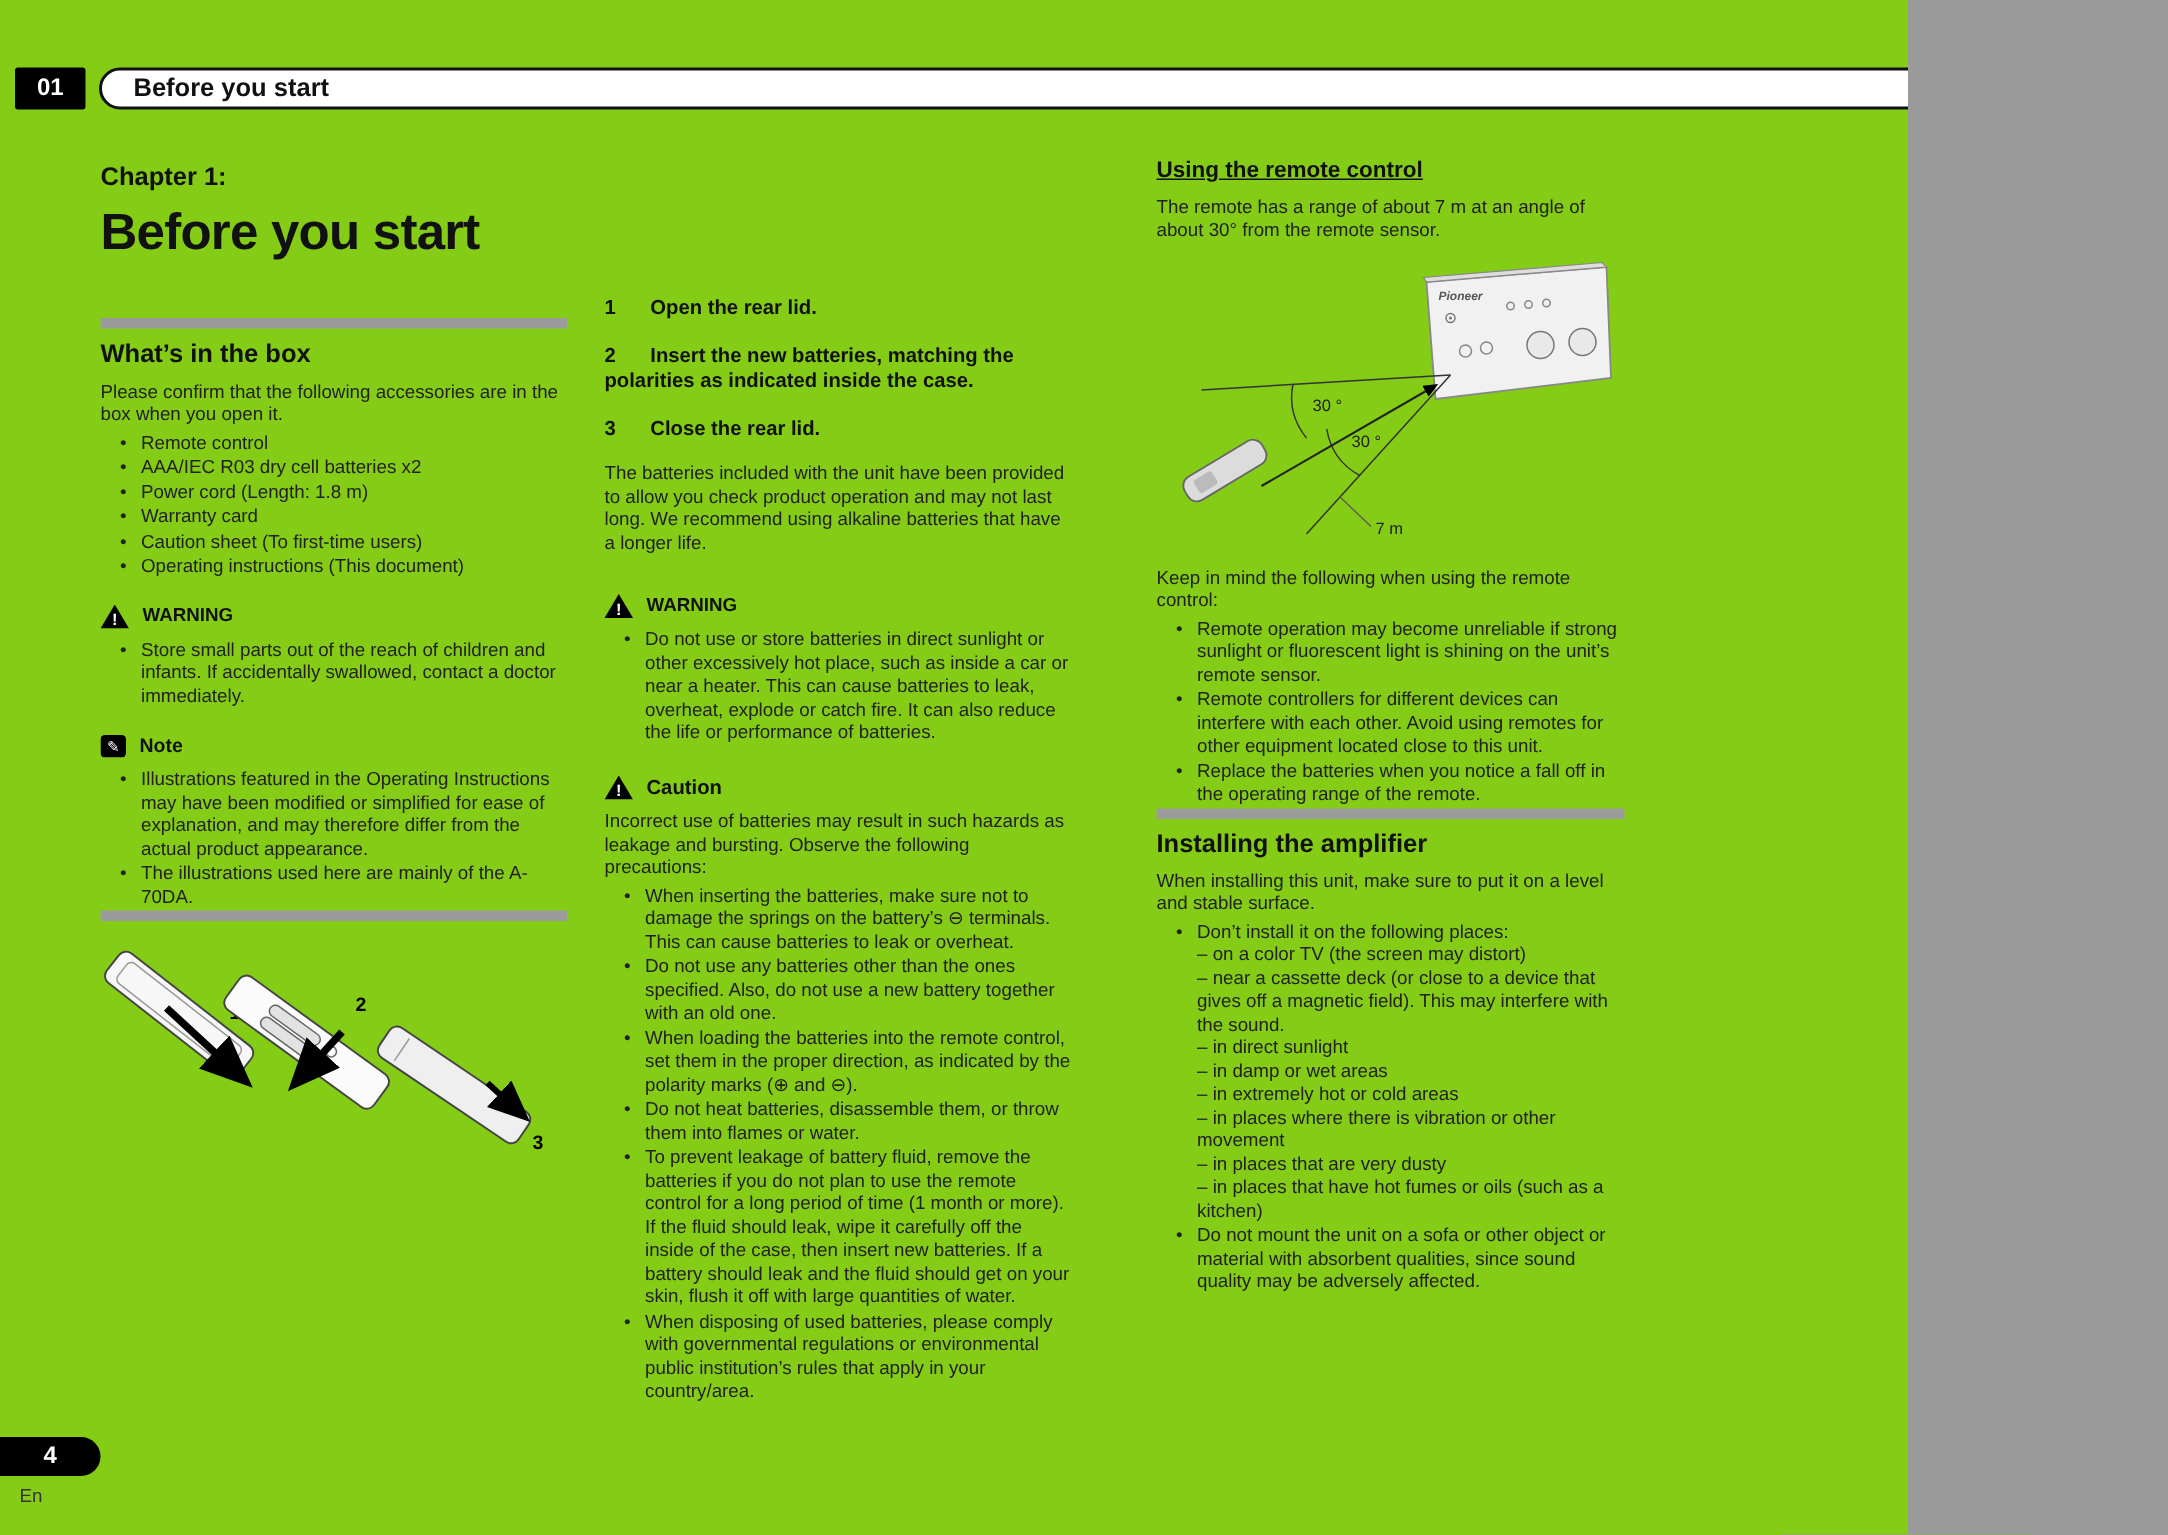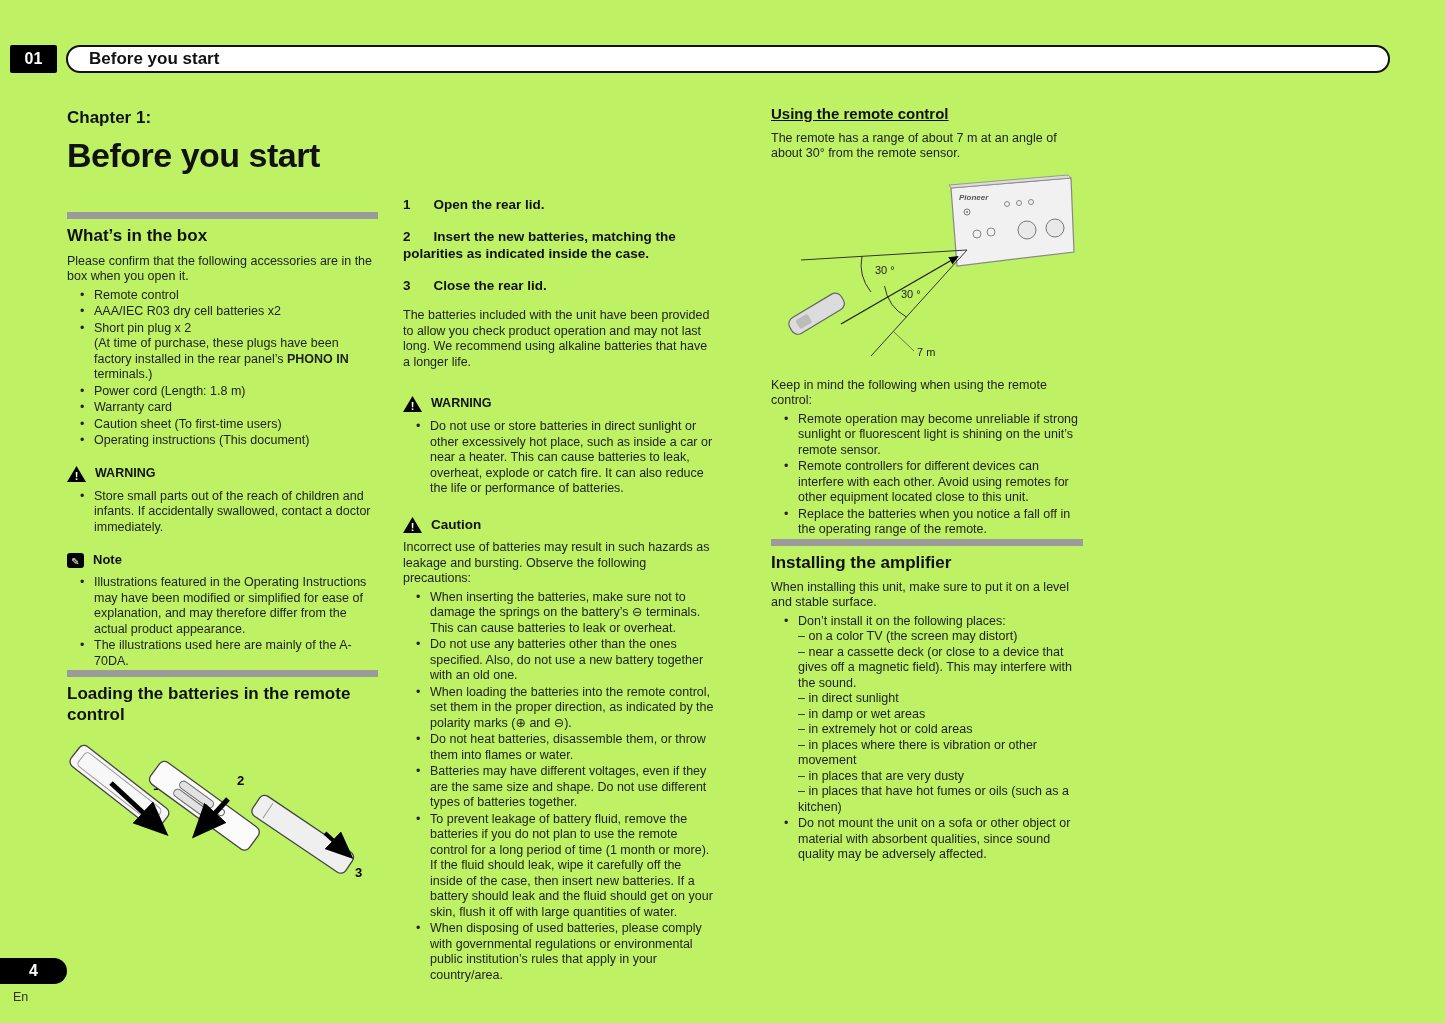--- a/index.html
+++ b/index.html
@@ -1,18 +1,18 @@
 <!DOCTYPE html>
 <html><head>
 <meta charset="utf-8">
 <style>
   * { box-sizing: border-box; }
   html, body { margin:0; padding:0; background:#9a9a9a; }
   .page {
-    position:relative; width:1445px; height:1023px; background:#bef264;
+    position:relative; width:1272px; height:1023px; background:#84cc16;
     font-family:"Liberation Sans","DejaVu Sans",sans-serif; color:#222;
     overflow:hidden;
   }
   
   .chapter-badge {
     position:absolute; left:10px; top:45px; width:47px; height:28px;
     background:#000; color:#fff; font-weight:bold; font-size:16px;
     display:flex; align-items:center; justify-content:center; border-radius:2px;
   }
   .header-pill {
@@ -68,24 +68,20 @@
     <div class="chapter-label">Chapter 1:</div>
     <h1 class="chapter-title">Before you start</h1>
 
     <div class="section-bar"></div>
     <h2 class="section-heading">What’s in the box</h2>
     <p class="body">Please confirm that the following accessories are in the box when you open it.</p>
 
     <ul class="bullets">
       <li><span>Remote control</span></li>
       <li><span>AAA/IEC R03 dry cell batteries x2</span></li>
-      <li>
-        <span>Short pin plug x 2</span>
-        <div><span>(At time of purchase, these plugs have been factory installed in the rear panel’s </span><b>PHONO IN</b><span> terminals.)</span></div>
-      </li>
       <li><span>Power cord (Length: 1.8 m)</span></li>
       <li><span>Warranty card</span></li>
       <li><span>Caution sheet (To first-time users)</span></li>
       <li><span>Operating instructions (This document)</span></li>
     </ul>
 
     <div class="advisory">
       <div class="advisory-head">
         <svg width="19" height="16" viewBox="0 0 19 16">
           <path d="M9.5 0 L19 16 L0 16 Z" fill="#000"></path>
@@ -107,21 +103,20 @@
         <span class="advisory-label" style="font-size:13px;">Note</span>
       </div>
       <ul class="bullets">
         <li><span>Illustrations featured in the Operating Instructions may have been modified or simplified for ease of explanation, and may therefore differ from the actual product appearance.</span></li>
         <li><span>The illustrations used here are mainly of the A-70DA.</span></li>
       </ul>
     </div>
 
     <div class="mt30">
       <div class="section-bar"></div>
-      <h2 class="section-heading">Loading the batteries in the remote control</h2>
       <svg class="figure" width="311" height="152" viewBox="0 0 311 152">
         <defs>
           <marker id="ah1" markerWidth="9" markerHeight="9" refX="5.5" refY="3" orient="auto">
             <path d="M0,0 L7,3 L0,6 Z" fill="#000"></path>
           </marker>
         </defs>
         <g transform="translate(16,6) rotate(38)">
           <rect x="0" y="0" width="112" height="25" rx="6" fill="#f7f7f7" stroke="#444" stroke-width="1.3"></rect>
           <rect x="8" y="4" width="96" height="17" rx="4" fill="none" stroke="#999" stroke-width="1"></rect>
         </g>
@@ -178,21 +173,20 @@
           <text x="9.5" y="13.8" text-anchor="middle" fill="#fff" font-size="11" font-weight="bold">!</text>
         </svg>
         <span class="caution-label">Caution</span>
       </div>
       <p class="body">Incorrect use of batteries may result in such hazards as leakage and bursting. Observe the following precautions:</p>
       <ul class="bullets">
         <li><span>When inserting the batteries, make sure not to damage the springs on the battery’s ⊖ terminals. This can cause batteries to leak or overheat.</span></li>
         <li><span>Do not use any batteries other than the ones specified. Also, do not use a new battery together with an old one.</span></li>
         <li><span>When loading the batteries into the remote control, set them in the proper direction, as indicated by the polarity marks (⊕ and ⊖).</span></li>
         <li><span>Do not heat batteries, disassemble them, or throw them into flames or water.</span></li>
-        <li><span>Batteries may have different voltages, even if they are the same size and shape. Do not use different types of batteries together.</span></li>
         <li><span>To prevent leakage of battery fluid, remove the batteries if you do not plan to use the remote control for a long period of time (1 month or more). If the fluid should leak, wipe it carefully off the inside of the case, then insert new batteries. If a battery should leak and the fluid should get on your skin, flush it off with large quantities of water.</span></li>
         <li><span>When disposing of used batteries, please comply with governmental regulations or environmental public institution’s rules that apply in your country/area.</span></li>
       </ul>
     </div>
   </div>
 
   <div class="col col3">
     <h3 class="sub-heading">Using the remote control</h3>
     <p class="body">The remote has a range of about 7 m at an angle of about 30° from the remote sensor.</p>
 

